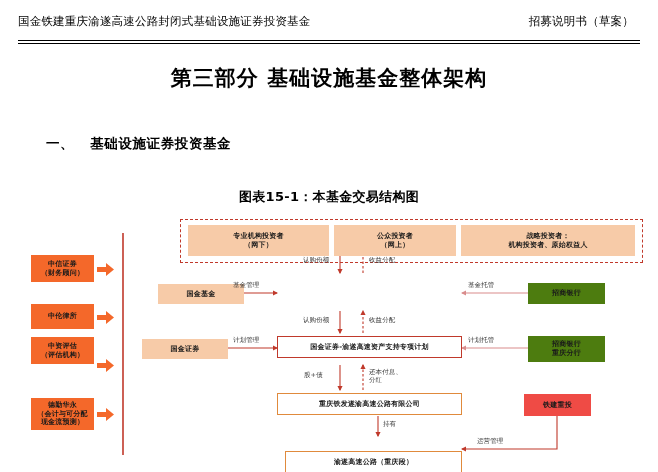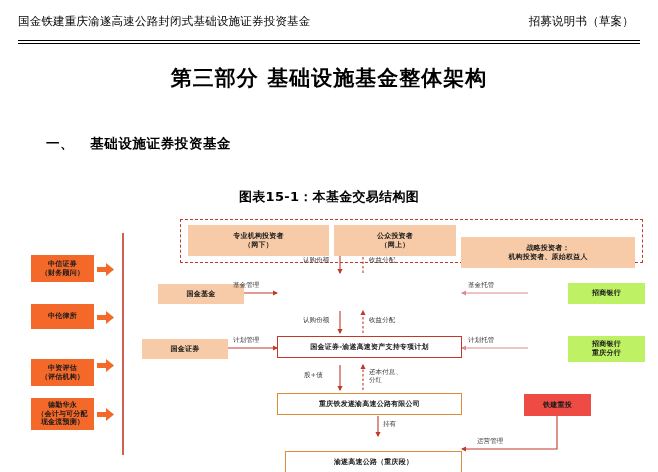--- a/index.html
+++ b/index.html
@@ -109,21 +109,21 @@
     letter-spacing: 0.2px;
     white-space: pre-line;
   }
 
   
   .n-peach   { background: #F7CBA8; border: none; color: #1a1a1a; }
   .n-orange  { background: #F4682A; border: none; color: #1a1a1a; }
   .n-red     { background: #EF4B45; border: none; color: #1a1a1a; }
   .n-redline { background: #ffffff; border: 1.1px solid #C0392B; color: #1a1a1a; }
   .n-orgline { background: #ffffff; border: 1.1px solid #E08A3C; color: #1a1a1a; }
-  .n-peachsoft { background: #bef264; border: none; color: #1a1a1a; margin-left: 40px; }
+  .n-peachsoft { background: #4d7c0f; border: none; color: #1a1a1a; }
 
   .edge-label {
     position: absolute;
     font-size: 6.5px;
     color: #3a3a3a;
     white-space: pre-line;
     line-height: 1.3;
     letter-spacing: 0.1px;
   }
 
@@ -198,27 +198,27 @@
       <path d="M 97 207 h 9 v -4 l 8 6.5 l -8 6.5 v -4 h -9 z"></path>
     </g>
   </svg>
 
   <div class="dash-frame" style="left:180px; top:14px; width:463px; height:44px;"></div>
 
   <div class="node n-peach" style="left:188px; top:20px; width:141px; height:31px;">专业机构投资者
 （网下）</div>
   <div class="node n-peach" style="left:334px; top:20px; width:122px; height:31px;">公众投资者
 （网上）</div>
-  <div class="node n-peach" style="left:461px; top:20px; width:174px; height:31px;margin-top:12px;">战略投资者：
+  <div class="node n-peach" style="left:461px; top:20px; width:174px; height:31px;">战略投资者：
 机构投资者、原始权益人</div>
 
   <div class="node n-orange" style="left:31px; top:50px; width:63px; height:27px;">中信证券
 （财务顾问）</div>
   <div class="node n-orange" style="left:31px; top:99px; width:63px; height:25px;">中伦律所</div>
-  <div class="node n-orange" style="left:31px; top:154px; width:63px; height:27px;">中资评估
+  <div class="node n-orange" style="left:31px; top:132px; width:63px; height:27px;">中资评估
 （评估机构）</div>
   <div class="node n-orange" style="left:31px; top:193px; width:63px; height:32px;">德勤华永
 （会计与可分配
 现金流预测）</div>
 
   <div class="node n-peach" style="left:142px; top:79px; width:86px; height:20px;margin-left:16px;">国金基金</div>
   <div class="node n-peach" style="left:142px; top:134px; width:86px; height:20px;">国金证券</div>
 
   <div class="node n-peachsoft" style="left:528px; top:78px; width:77px; height:21px;">招商银行</div>
   <div class="node n-peachsoft" style="left:528px; top:131px; width:77px; height:26px;">招商银行

